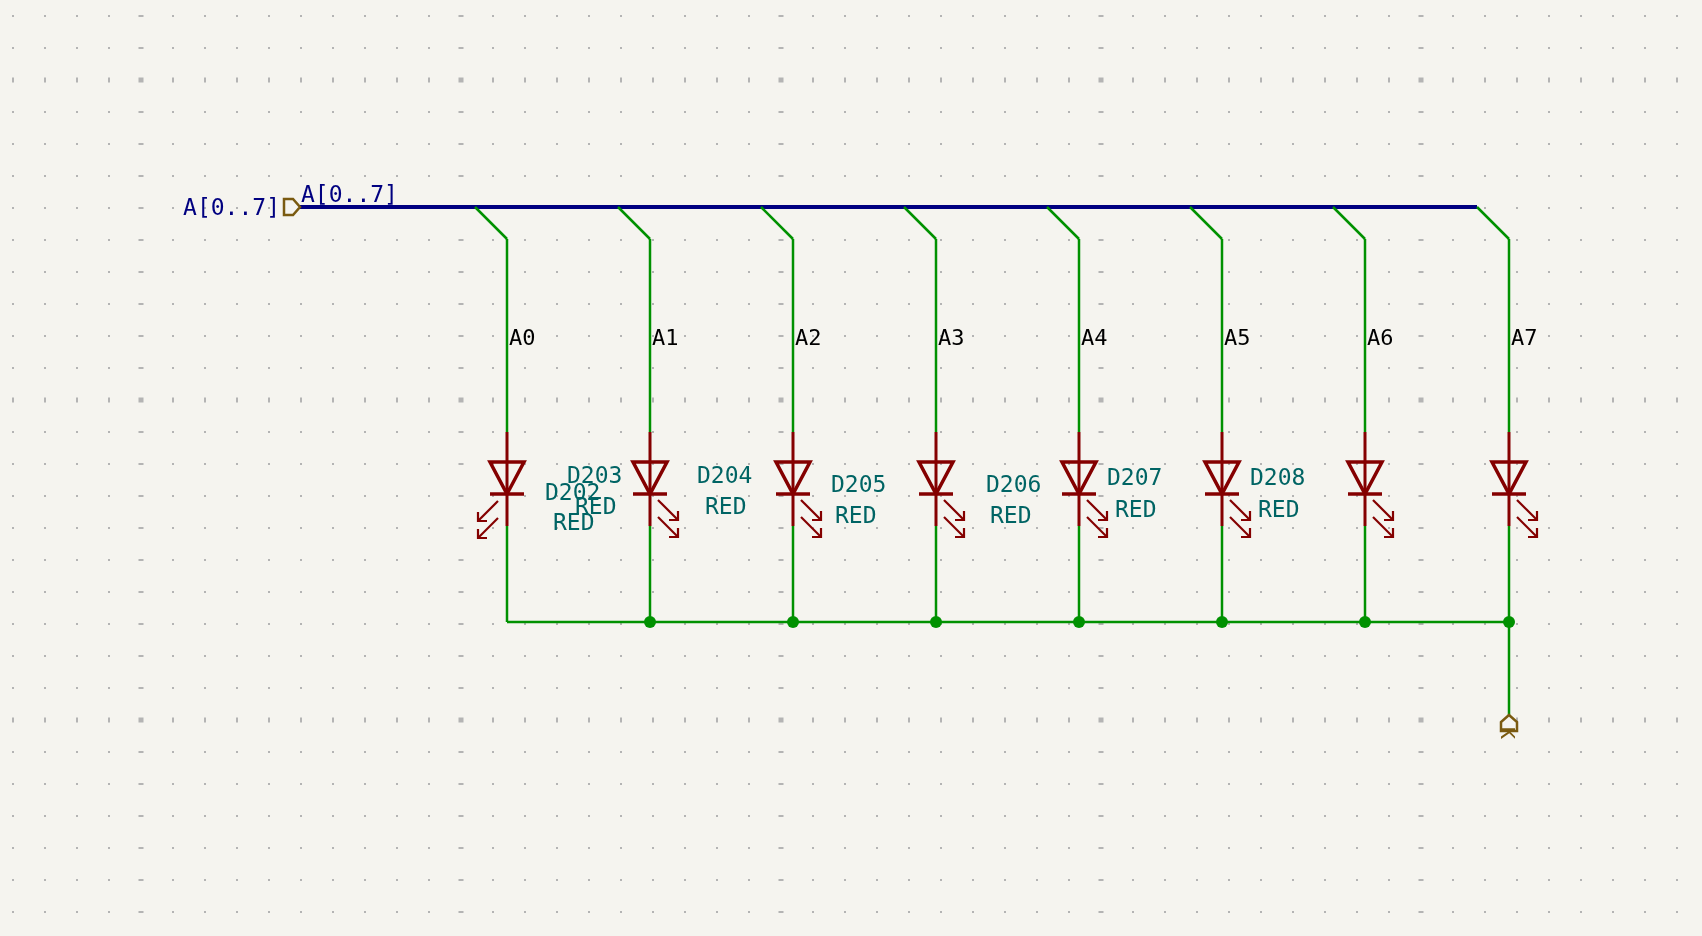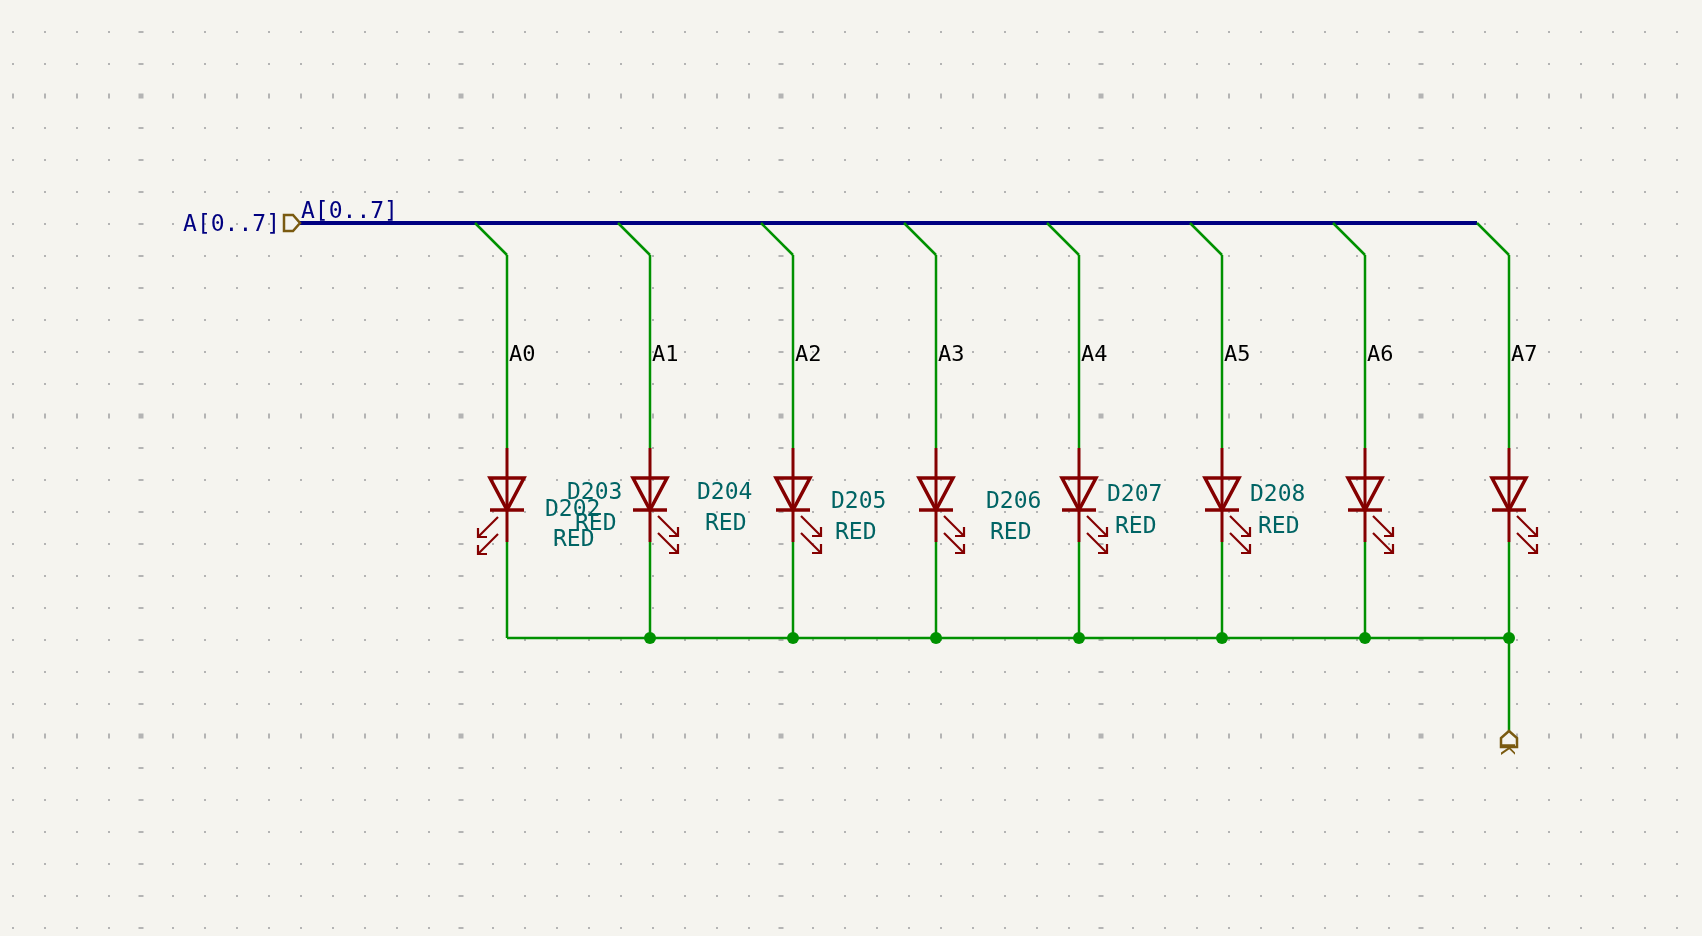--- a/index.html
+++ b/index.html
@@ -1,21 +1,21 @@
 <!DOCTYPE html>
 <html><head>
   <meta charset="utf-8">
   <style>
     html, body { margin: 0; padding: 0; }
     body {
       width: 1702px; height: 936px; overflow: hidden;
       background: #f5f4ef;
       font-family: "DejaVu Sans Mono", "Liberation Mono", monospace;
     }
-    #canvas { position: absolute; left: 0; top: 16px; width: 1702px; height: 896px; }
+    #canvas { position: absolute; left: 0; top: 0; width: 1702px; height: 896px; }
     svg text { font-family: "DejaVu Sans Mono", "Liberation Mono", monospace; }
   </style>
 </head>
 <body>
 
 <div id="canvas">
   <svg id="sch" width="1702" height="936" xmlns="http://www.w3.org/2000/svg">
     <g id="grid">
         <rect x="12" y="15" width="2" height="2" fill="#b4b4b4"></rect>
         <rect x="12" y="47" width="2" height="2" fill="#b4b4b4"></rect>

